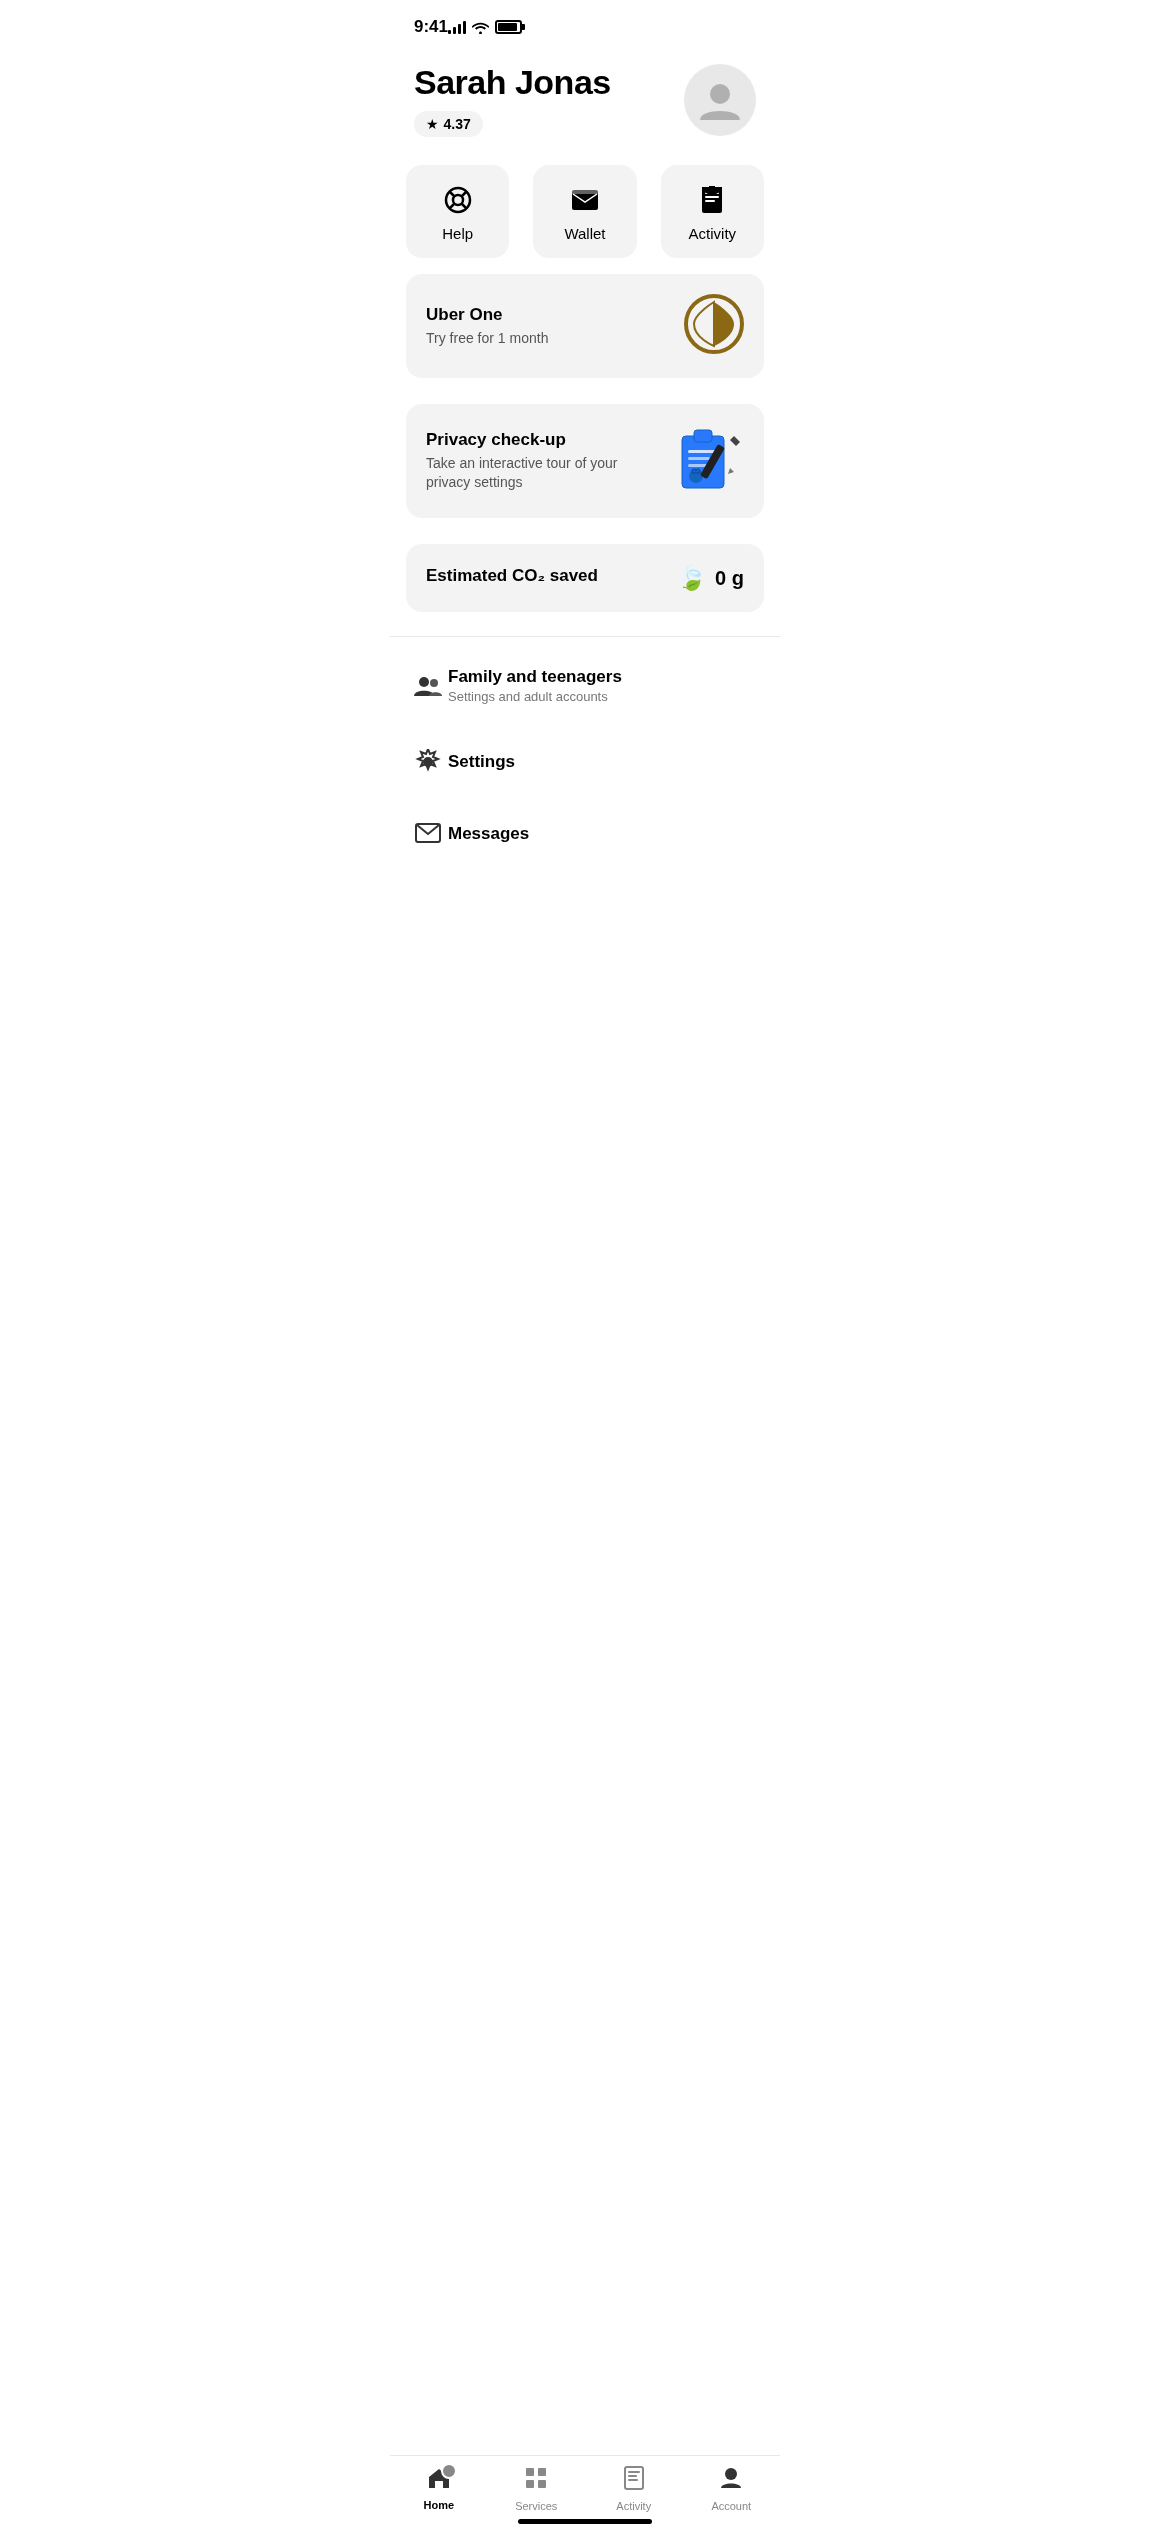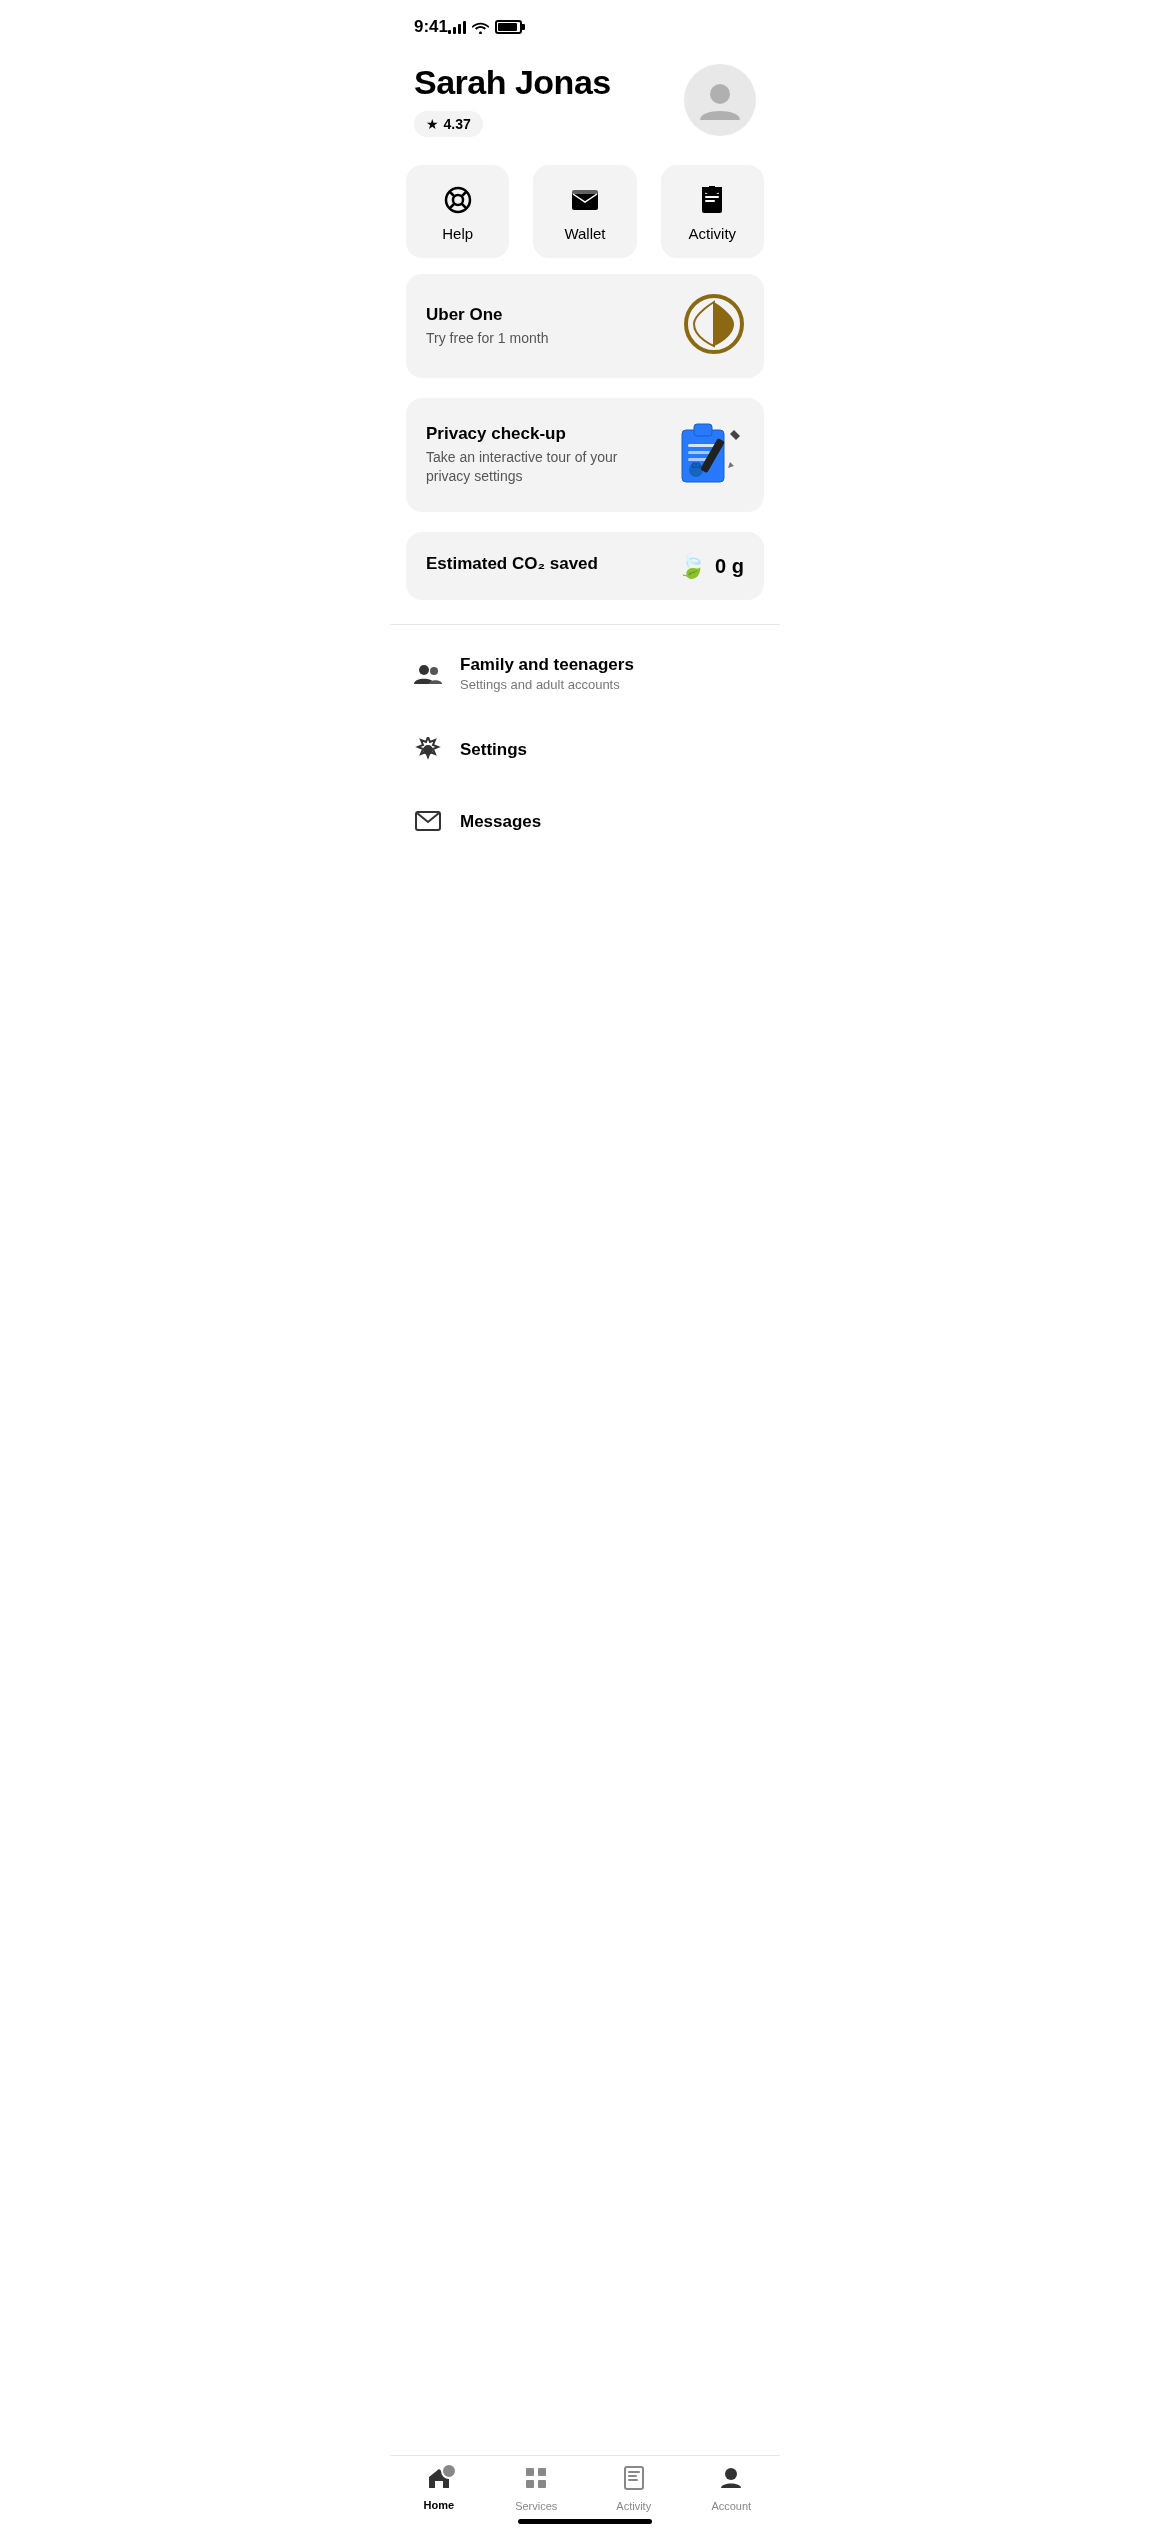--- a/index.html
+++ b/index.html
@@ -156,21 +156,21 @@
       font-size: 15px;
       font-weight: 500;
       color: #000;
     }
 
     
     .cards-section {
       padding: 8px 16px;
       display: flex;
       flex-direction: column;
-      gap: 20px;
+      gap: 26px;
     }
     .card {
       background: #f3f3f3;
       border-radius: 16px;
       padding: 20px 20px;
       display: flex;
       justify-content: space-between;
       align-items: center;
       min-height: 80px;
     }
@@ -226,21 +226,21 @@
       margin: 16px 0 8px;
     }
 
     
     .menu-section {
       padding: 0 24px;
     }
     .menu-item {
       display: flex;
       align-items: center;
-      gap: 18px;
+      gap: 6px;
       padding: 22px 0;
       border-bottom: 0;
       cursor: pointer;
     }
     .menu-item-icon {
       width: 28px;
       height: 28px;
       display: flex;
       align-items: center;
       justify-content: center;

